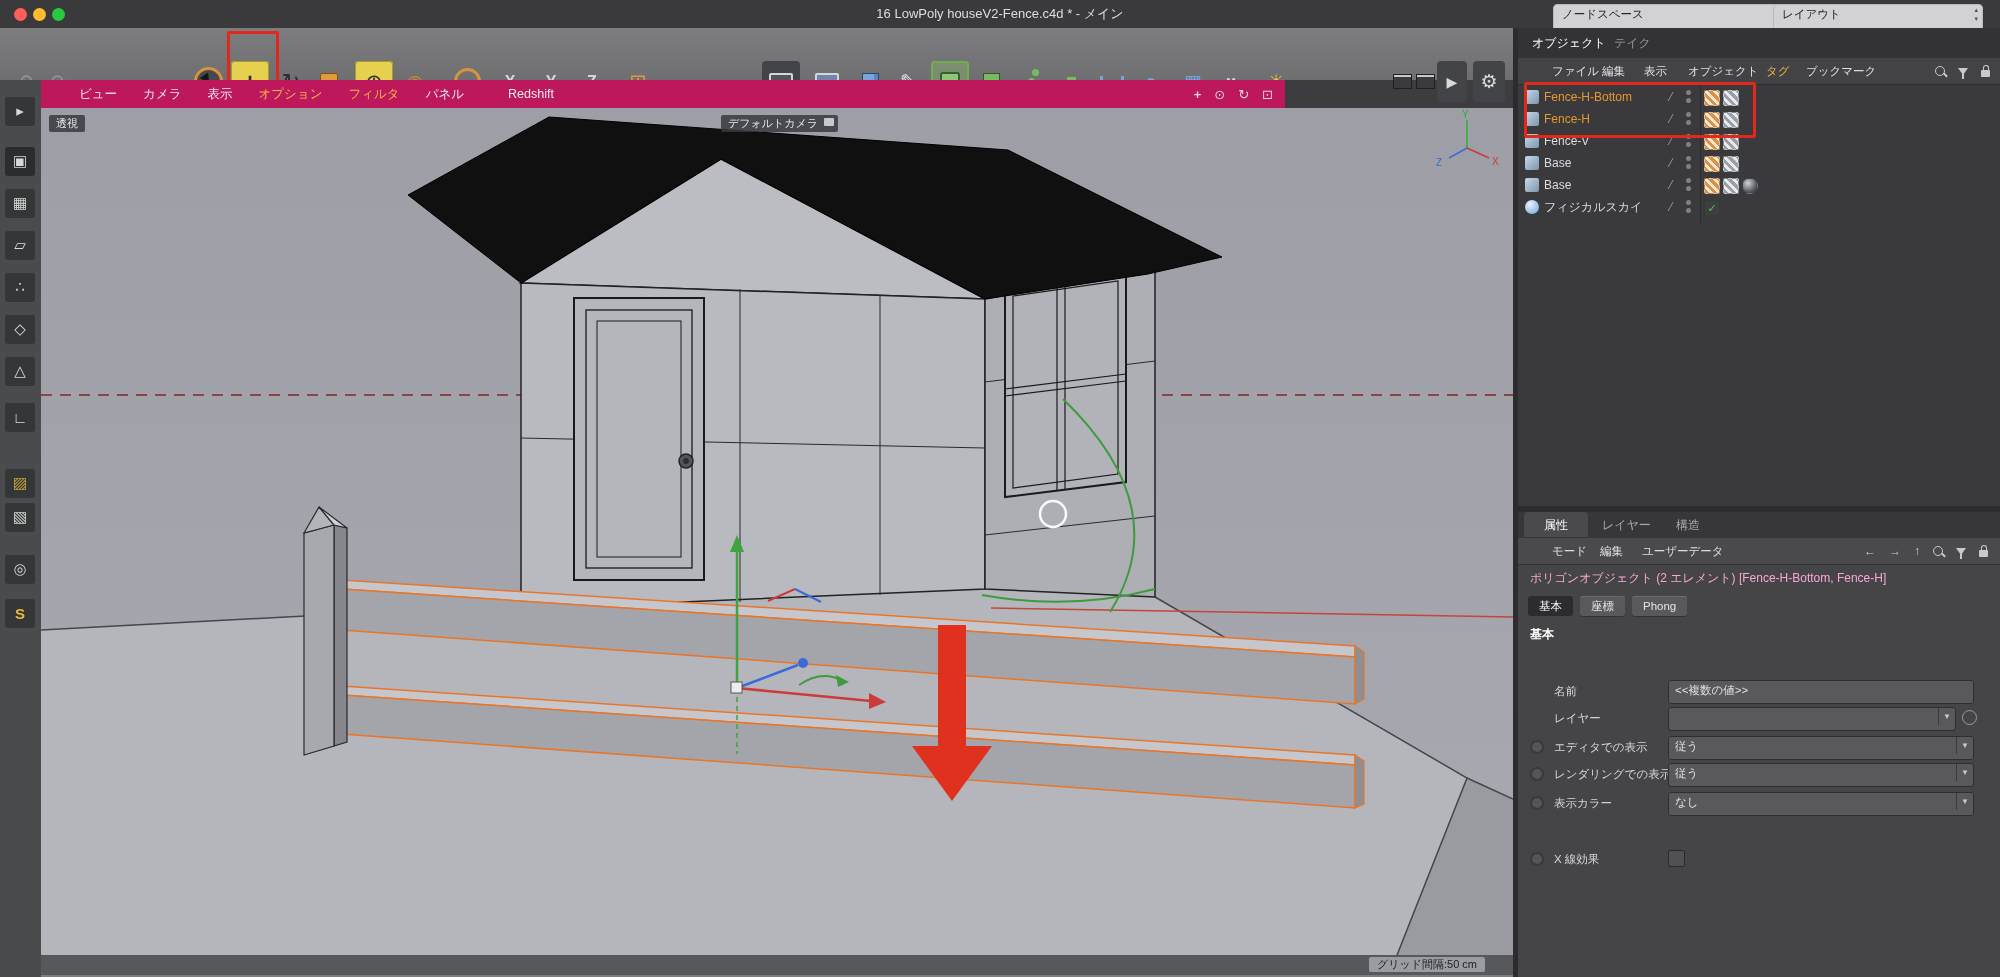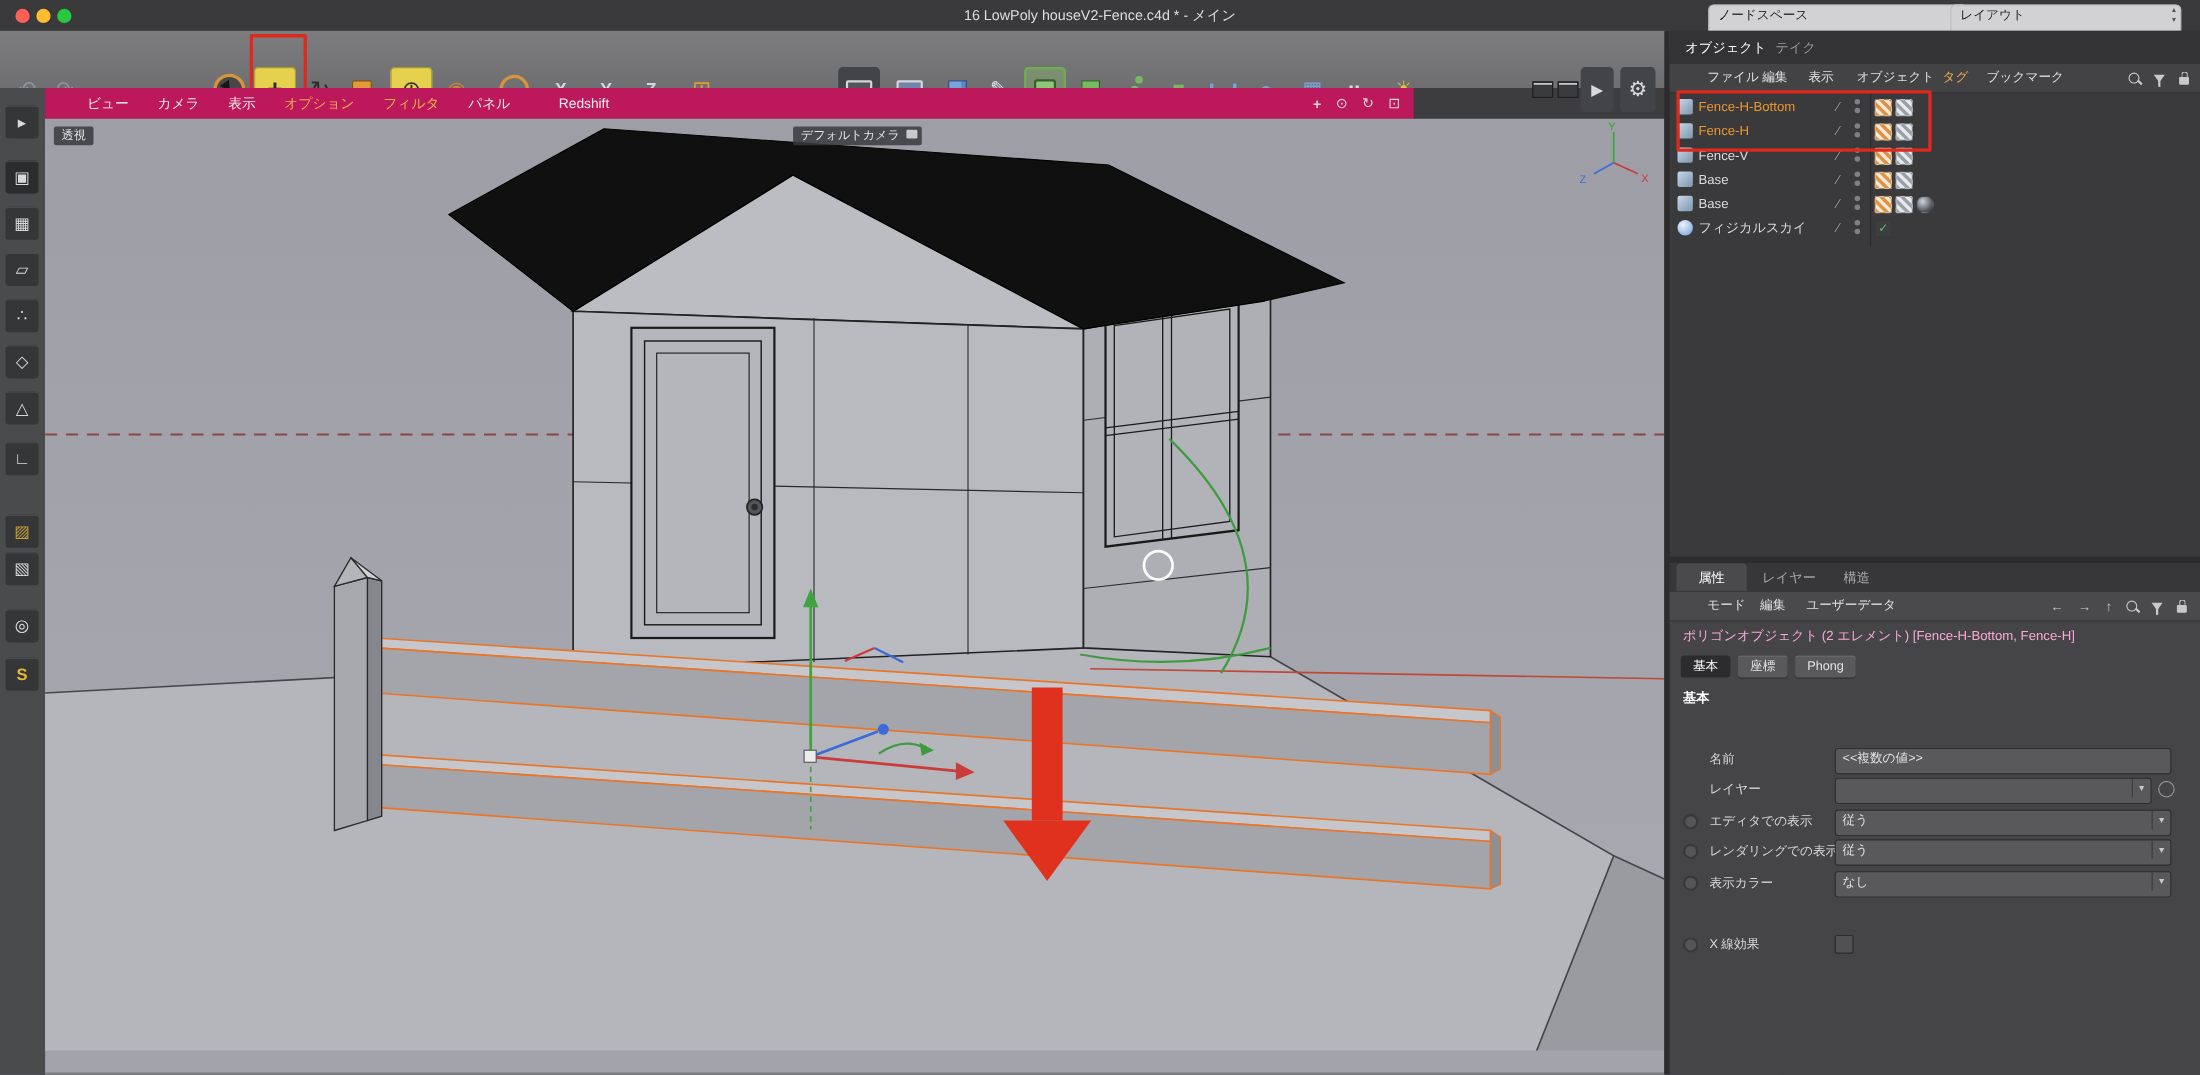--- a/index.html
+++ b/index.html
@@ -364,20 +364,23 @@
     <polygon points="871,638 951,638 911,693" fill="#e0301e"></polygon>
   </g>
 </svg>
 
   <div class="vp-label" style="left:8px;top:7px">透視</div>
   <div class="vp-label" style="left:680px;top:7px;padding-right:20px">
     <span>デフォルトカメラ</span>
     <span style="position:absolute;right:4px;top:3px;width:10px;height:8px;background:#c9c9cb;border-radius:1px"></span>
   </div>
 
+  <div class="vp-bottom">
+    <span class="grid-chip">グリッド間隔:50 cm</span>
+  </div>
   <div class="vp-frame"></div>
 </div>
 
 <div class="rsplit"></div>
 
 <div class="rpanel">
 
   <div class="om-tabs">
     <span style="position:absolute;left:14px;color:#ffffff">オブジェクト</span>
     <span style="position:absolute;left:96px;color:#9a9a9c">テイク</span>

